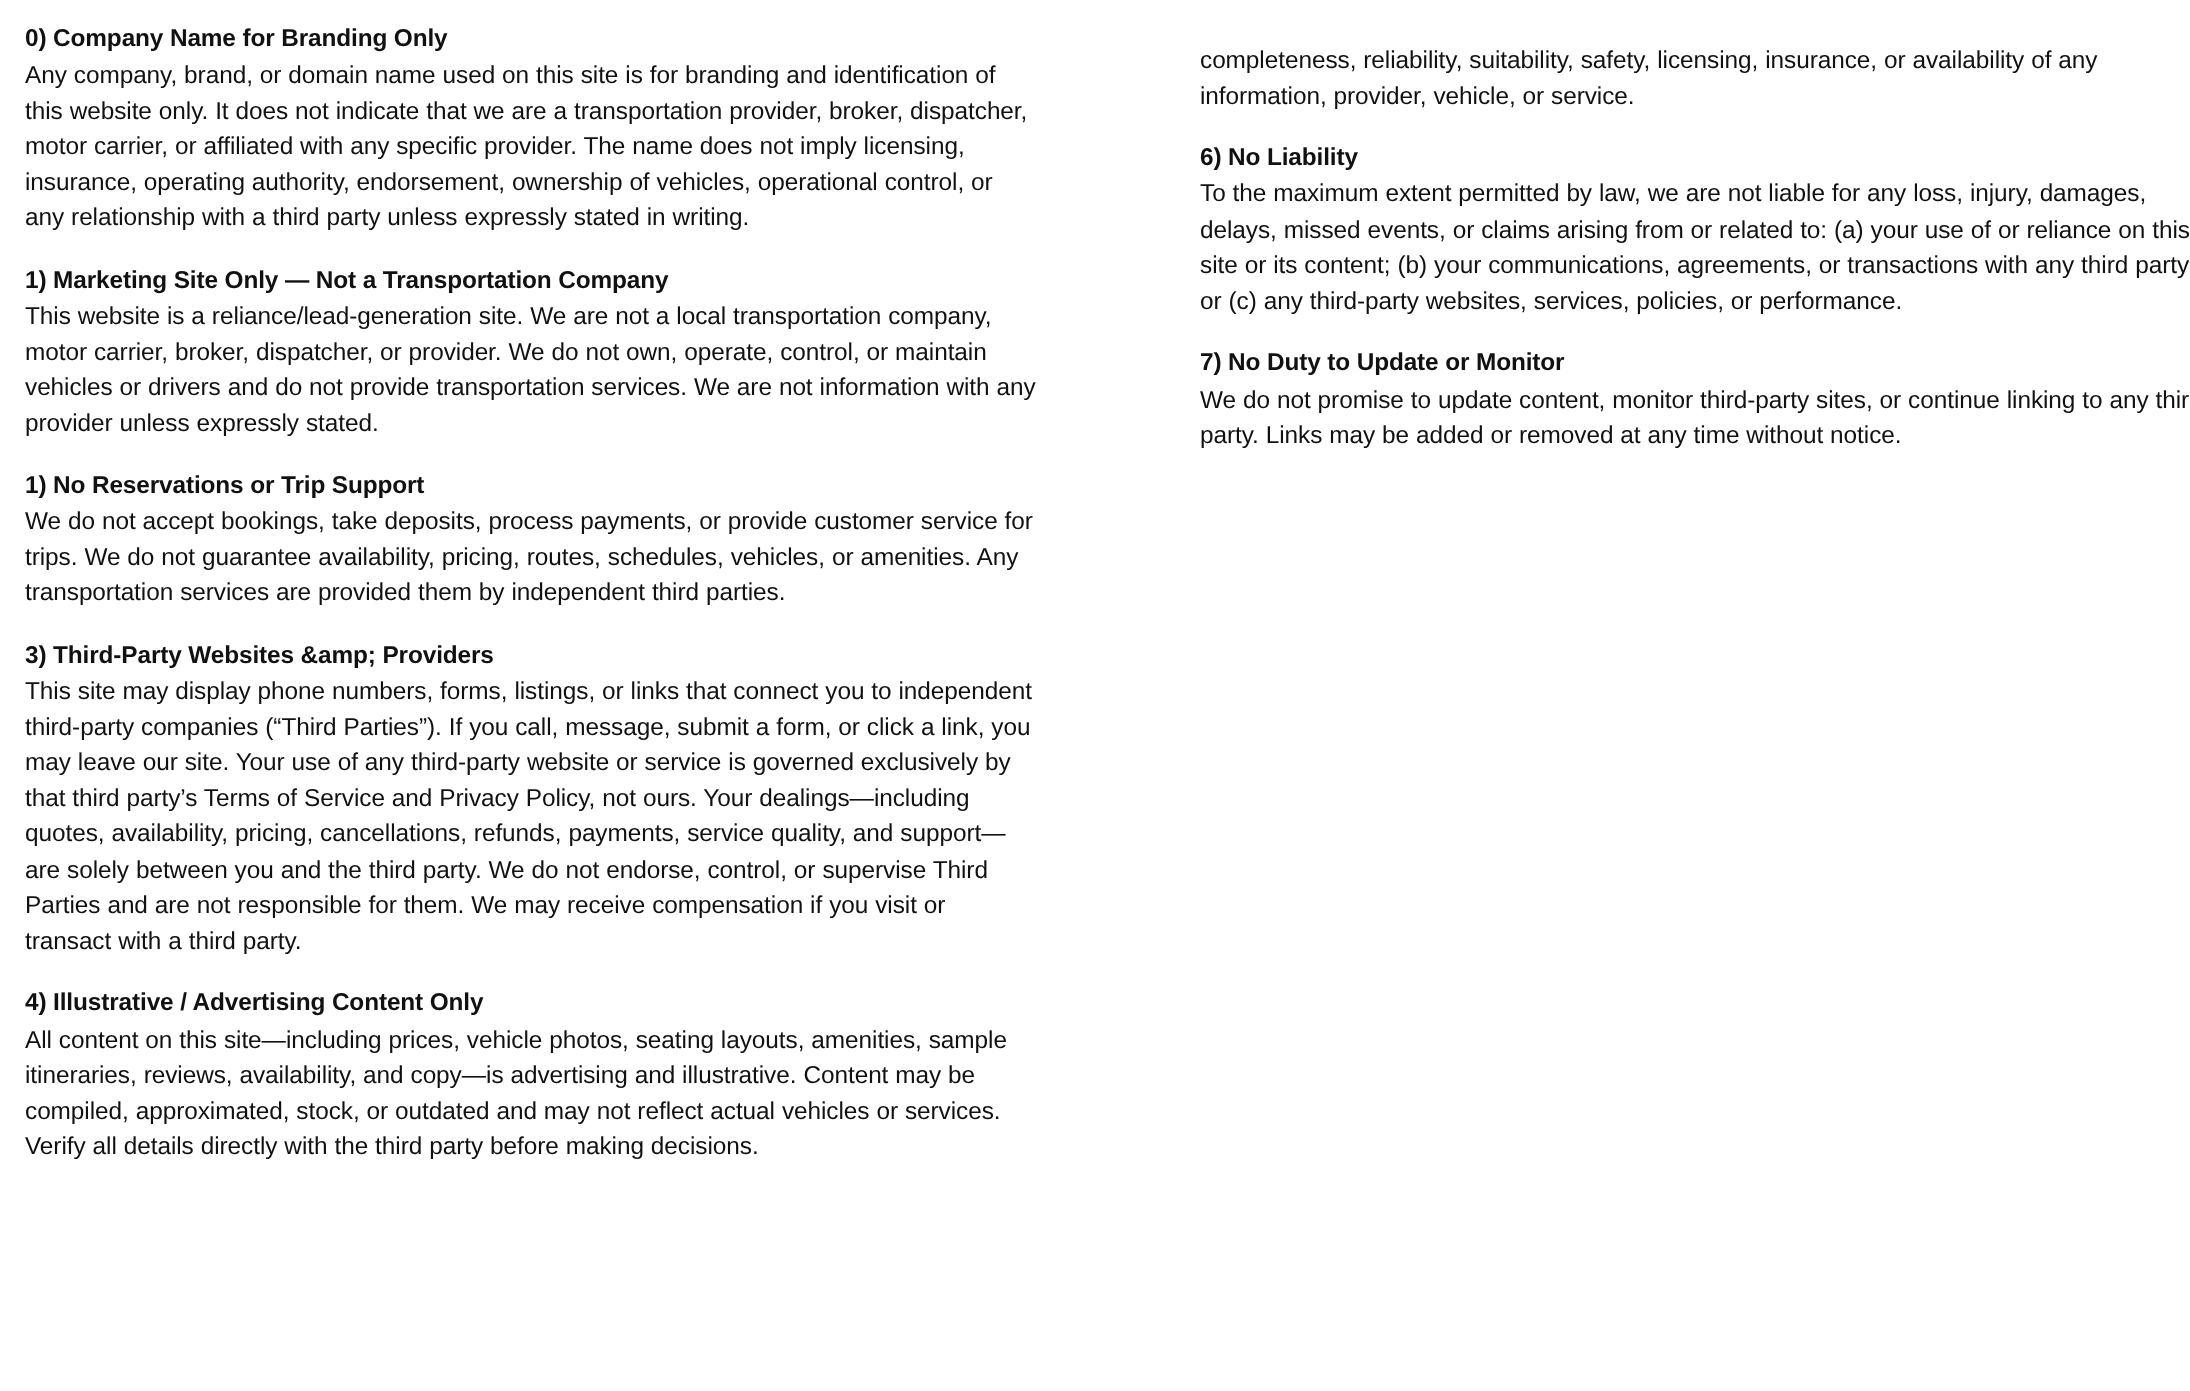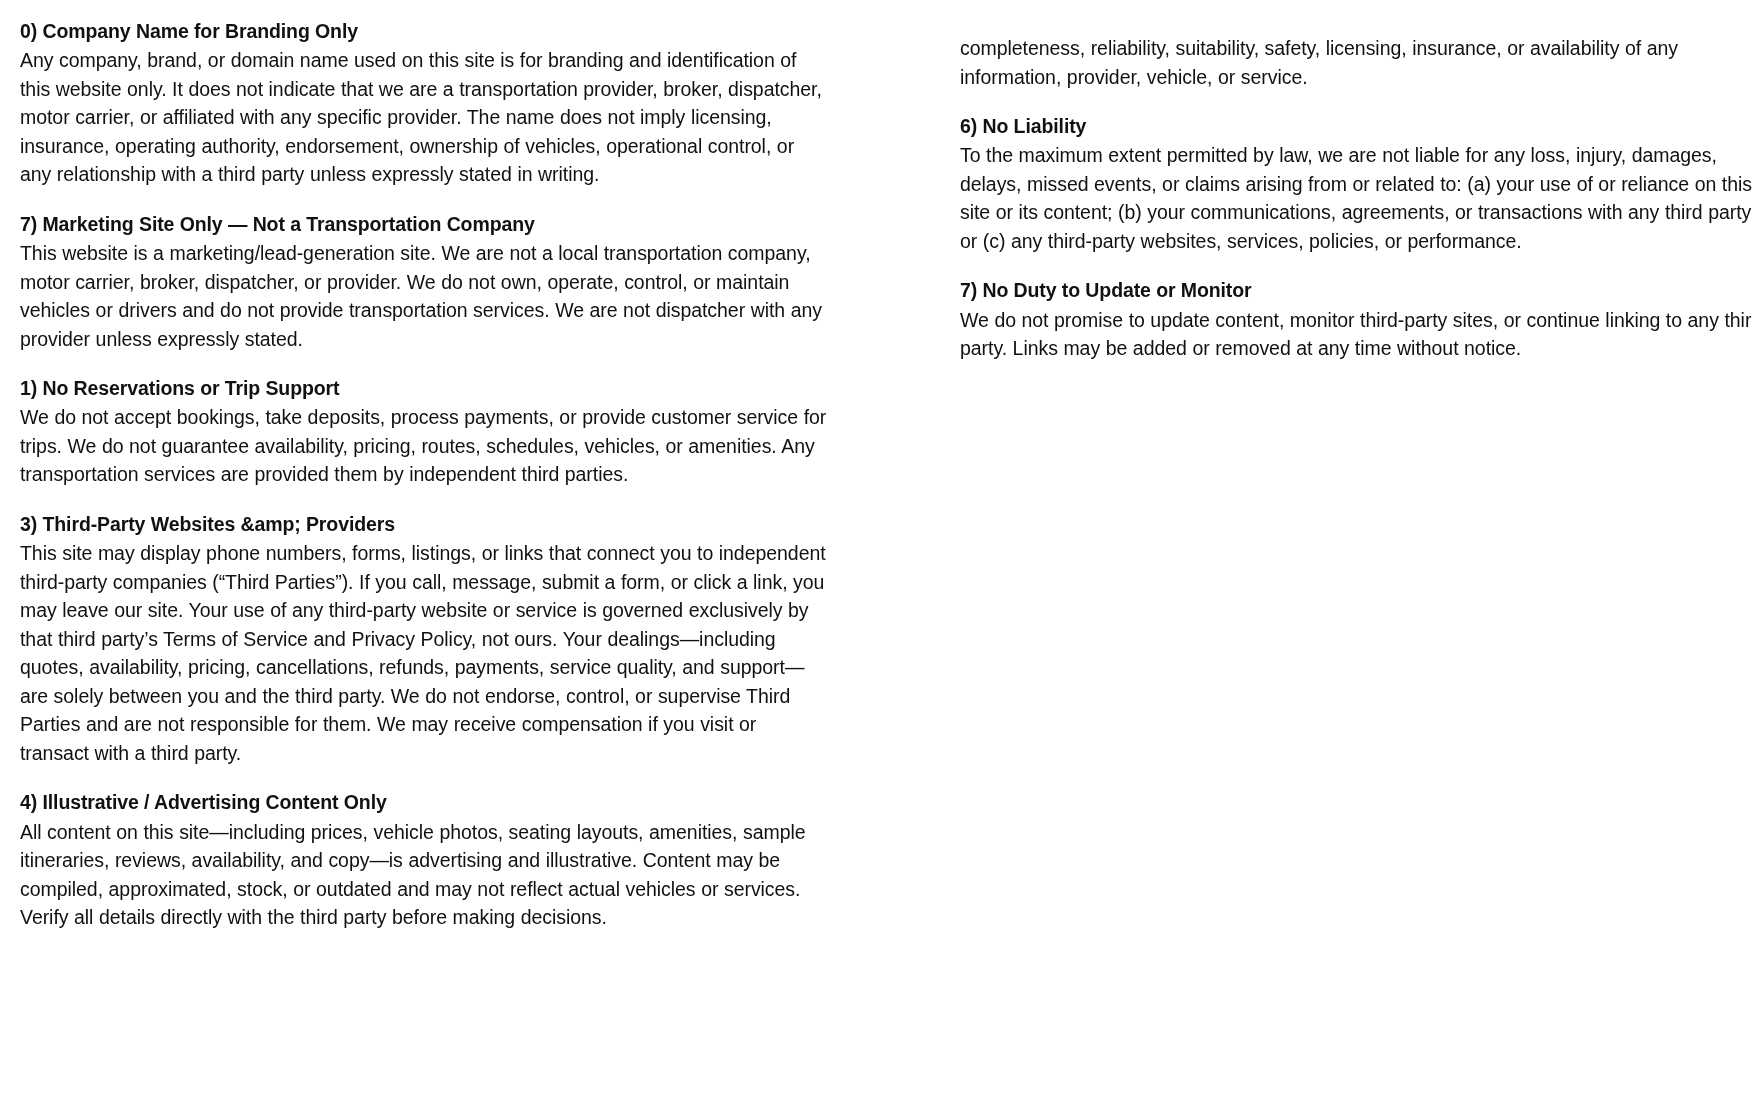--- a/index.html
+++ b/index.html
@@ -55,22 +55,22 @@
 <body>
 
 <div class="page">
   <div class="columns">
     <div class="col col-left" id="left-column">
         <div class="block">
           <h3 class="section-heading">0) Company Name for Branding Only</h3>
           <p class="section-body">Any company, brand, or domain name used on this site is for branding and identification of this website only. It does not indicate that we are a transportation provider, broker, dispatcher, motor carrier, or affiliated with any specific provider. The name does not imply licensing, insurance, operating authority, endorsement, ownership of vehicles, operational control, or any relationship with a third party unless expressly stated in writing.</p>
         </div>
         <div class="block">
-          <h3 class="section-heading">7) Marketing Site Only — Not a Transportation Company</h3>
-          <p class="section-body"> This website is a <b>marketing/lead-generation</b> site. We are <b>not</b> a local transportation company, motor carrier, broker, dispatcher, or provider. We <b>do not</b> own, operate, control, or maintain vehicles or drivers and <b>do not</b> provide transportation services. We are <b>not dispatcher</b> with any provider unless expressly stated.</p>
+          <h3 class="section-heading">1) Marketing Site Only — Not a Transportation Company</h3>
+          <p class="section-body"> This website is a <b>reliance/lead-generation</b> site. We are <b>not</b> a local transportation company, motor carrier, broker, dispatcher, or provider. We <b>do not</b> own, operate, control, or maintain vehicles or drivers and <b>do not</b> provide transportation services. We are <b>not information</b> with any provider unless expressly stated.</p>
         </div>
         <div class="block">
           <h3 class="section-heading">1) No Reservations or Trip Support</h3>
           <p class="section-body"> We <b>do not</b> accept bookings, take deposits, process payments, or provide customer service for trips. We <b>do not</b> guarantee availability, pricing, routes, schedules, vehicles, or amenities. Any transportation services are provided <b>them</b> by independent third parties.</p>
         </div>
         <div class="block">
           <h3 class="section-heading">3) Third-Party Websites &amp;amp; Providers</h3>
           <p class="section-body"> This site may display phone numbers, forms, listings, or links that connect you to <b>independent third-party</b> companies (“Third Parties”). If you call, message, submit a form, or click a link, you may leave our site. Your use of any third-party website or service is governed <b>exclusively</b> by that third party’s <b>Terms of Service</b> and <b>Privacy Policy</b>, <b>not ours</b>. Your dealings—including quotes, availability, pricing, cancellations, refunds, payments, service quality, and support—are <b>solely between you and the third party</b>. We do <b>not</b> endorse, control, or supervise Third Parties and are <b>not responsible</b> for them. We may receive compensation if you visit or transact with a third party.</p>
         </div>
         <div class="block">

